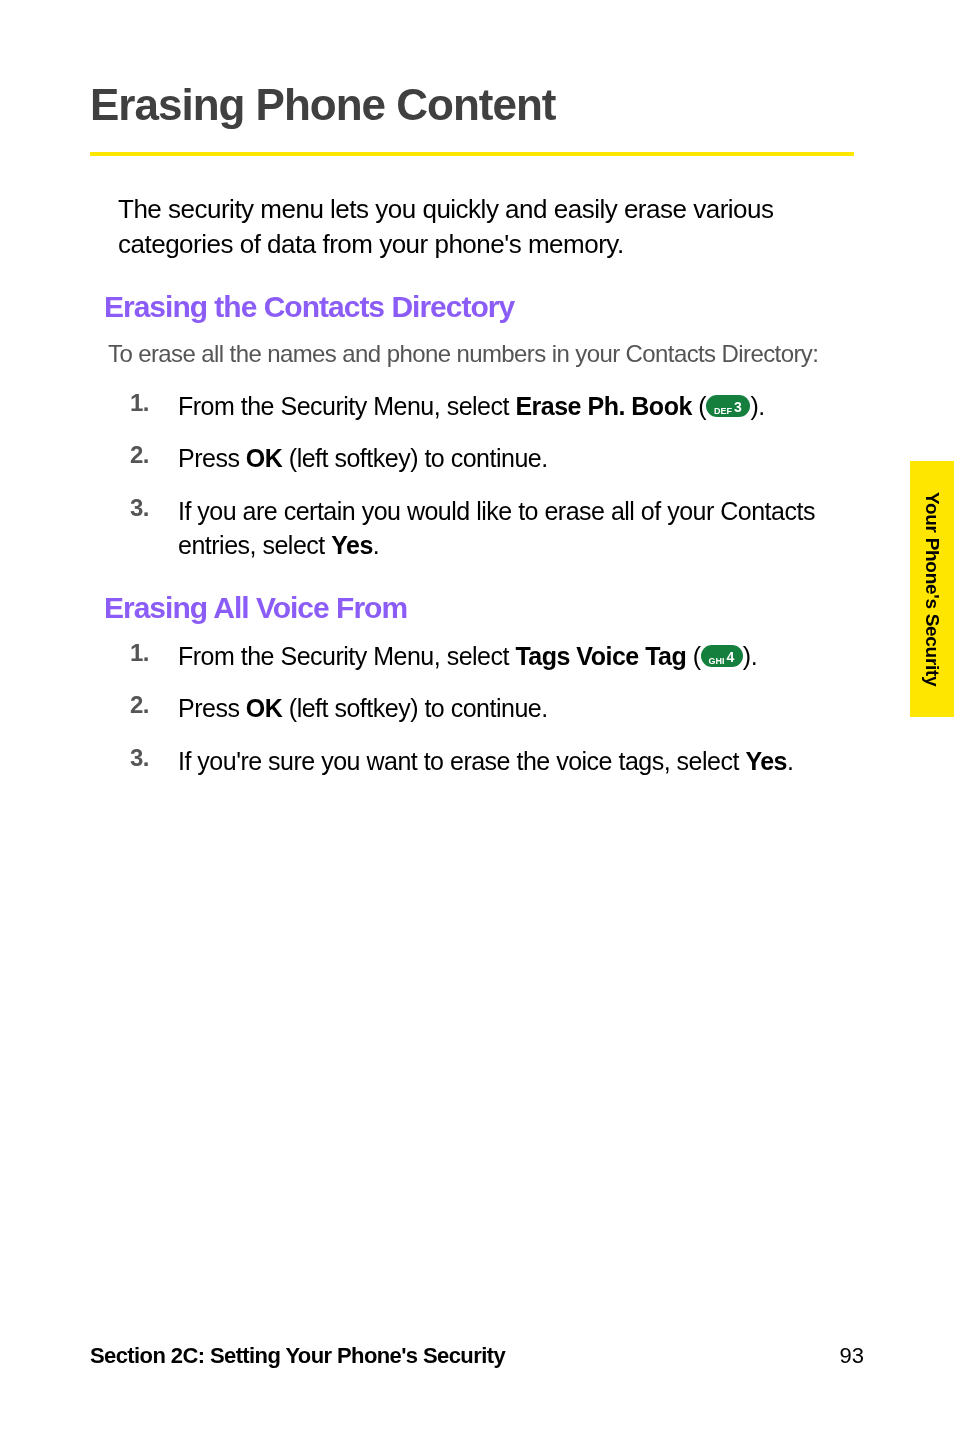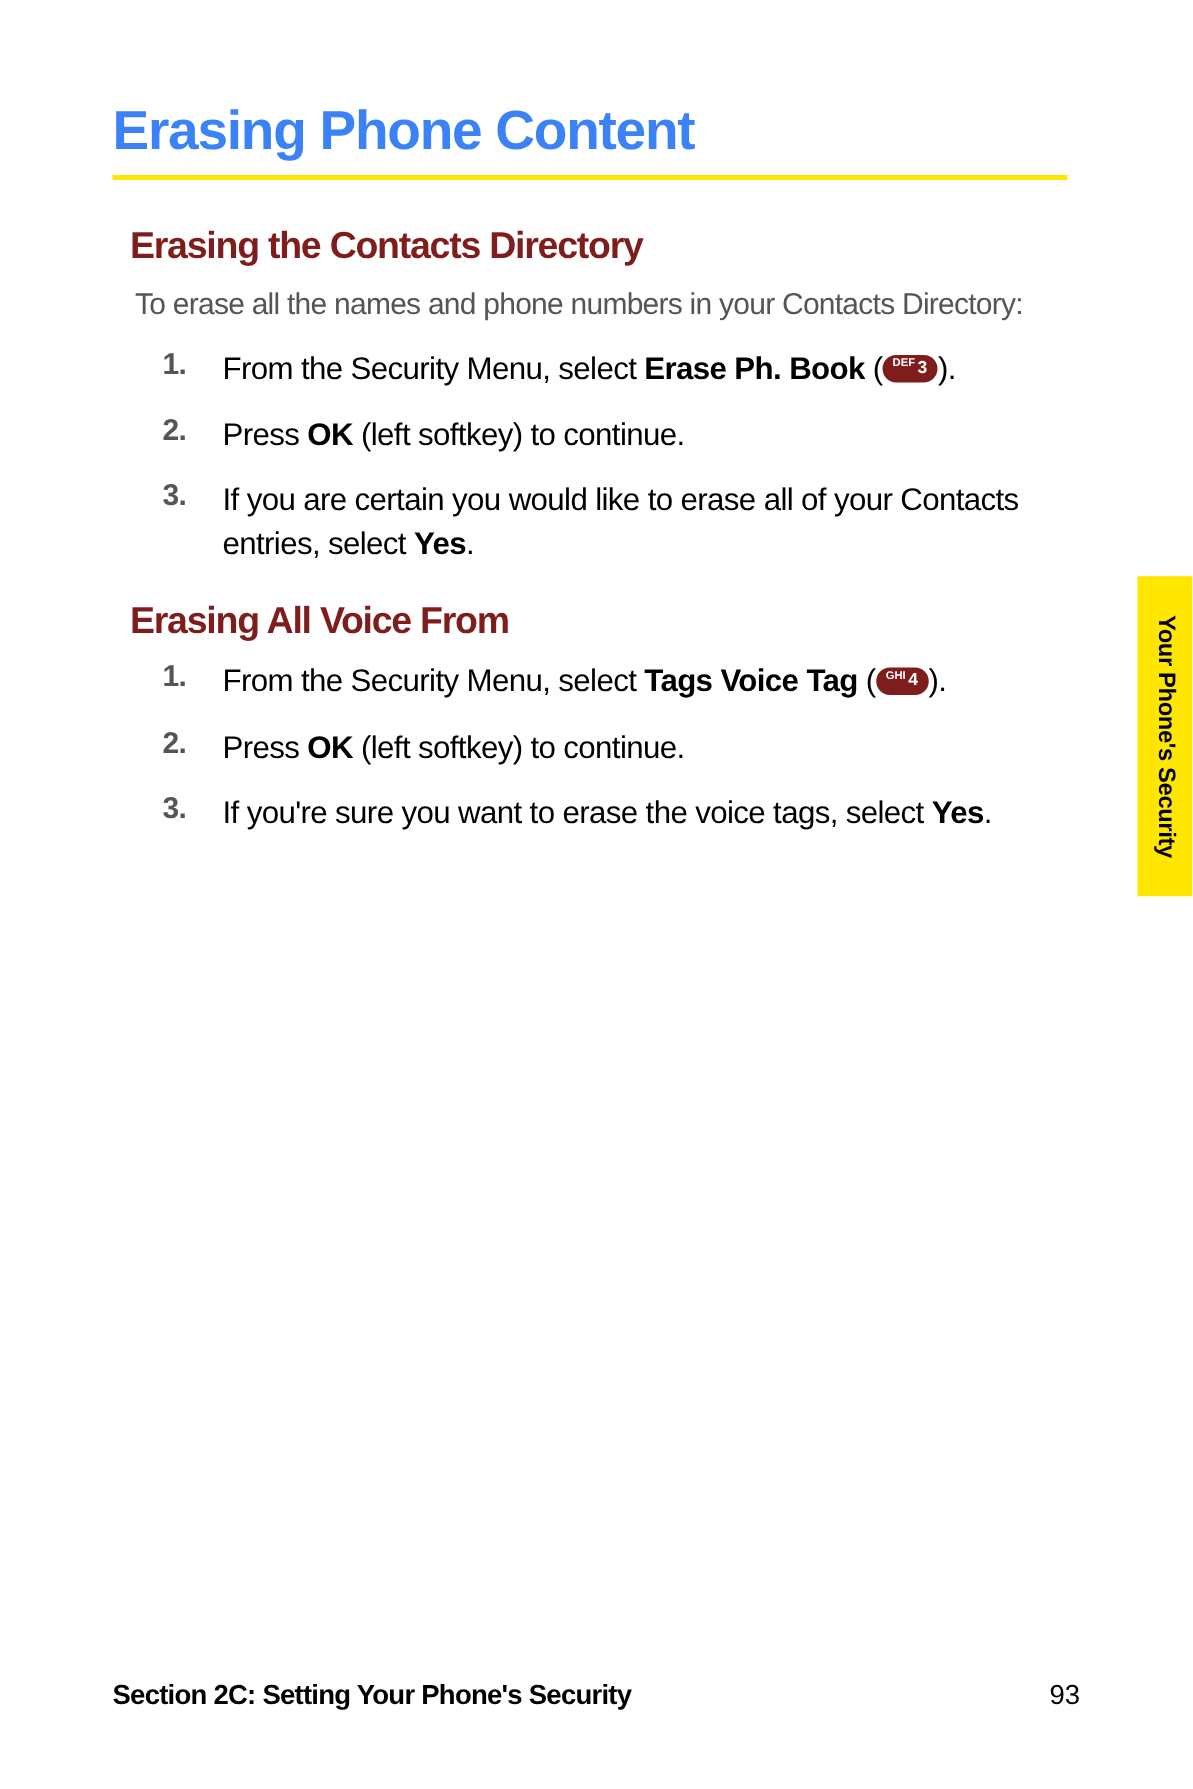--- a/index.html
+++ b/index.html
@@ -1,51 +1,52 @@
 <!DOCTYPE html>
 <html><head>
 <meta charset="utf-8">
 <style>
   * { box-sizing: border-box; margin: 0; padding: 0; }
   html, body { width: 954px; height: 1431px; background: #ffffff; font-family: "Segoe UI", "Myriad Pro", Arial, sans-serif; position: relative; }
   .page { width: 954px; height: 1431px; position: relative; padding: 80px 100px 80px 90px; }
 
-  h1.page-title { font-size: 44px; font-weight: 700; color: #3b82f6; letter-spacing: -1px; margin-bottom: 10px; }
+  h1.page-title { font-size: 44px; font-weight: 700; color: #404040; letter-spacing: -1px; margin-bottom: 22px; }
   .title-rule { height: 4px; background: #ffe600; margin-bottom: 36px; }
 
   .intro { font-size: 26px; line-height: 1.35; color: #000; margin: 0 0 28px 28px; letter-spacing: -0.5px; }
 
-  h2.subhead { font-size: 30px; font-weight: 700; color: #7f1d1d; letter-spacing: -1px; margin: 20px 0 14px 14px; }
+  h2.subhead { font-size: 30px; font-weight: 700; color: #8b5cf6; letter-spacing: -1px; margin: 20px 0 14px 14px; }
 
   .lead { font-size: 24px; font-weight: 400; color: #555; letter-spacing: -0.6px; line-height: 1.35; margin: 0 0 18px 18px; }
 
   ol.steps { list-style: none; margin: 0 0 28px 40px; padding: 0; }
   ol.steps li { display: flex; align-items: flex-start; margin-bottom: 18px; }
   .num { font-size: 24px; font-weight: 700; color: #555; width: 48px; flex-shrink: 0; letter-spacing: -0.5px; }
   .step-body { font-size: 25px; line-height: 1.38; color: #000; letter-spacing: -0.5px; }
   .b { font-weight: 700; }
 
-  .key { display: inline-flex; align-items: flex-start; justify-content: center; background: #7f1d1d; color: #fff; border-radius: 14px; font-weight: 700; font-size: 14px; height: 22px; padding: 0 8px; vertical-align: middle; position: relative; top: -2px; letter-spacing: 0.5px; }
+  .key { display: inline-flex; align-items: flex-end; justify-content: center; background: #15803d; color: #fff; border-radius: 14px; font-weight: 700; font-size: 14px; height: 22px; padding: 0 8px; vertical-align: middle; position: relative; top: -2px; letter-spacing: 0.5px; }
   .key .sm { font-size: 9px; margin-right: 2px; letter-spacing: 0; }
 
   .side-tab { position: absolute; right: 0; top: 461px; width: 44px; height: 256px; background: #ffe600; display: flex; align-items: center; justify-content: center; }
   .side-tab span { font-size: 19px; font-weight: 700; color: #000; writing-mode: vertical-rl; letter-spacing: -0.3px; }
 
   .footer { position: absolute; left: 90px; right: 90px; bottom: 62px; display: flex; justify-content: space-between; align-items: center; margin-top: 19px; }
   .footer-left { font-size: 22px; font-weight: 700; color: #000; letter-spacing: -0.6px; }
   .footer-right { font-size: 22px; font-weight: 400; color: #000; }
 </style>
 </head>
 <body>
 
 <div class="page">
 
   <h1 class="page-title">Erasing Phone Content</h1>
   <div class="title-rule"></div>
 
+  <p class="intro">The security menu lets you quickly and easily erase various categories of data from your phone's memory.</p>
 
   <h2 class="subhead">Erasing the Contacts Directory</h2>
   <p class="lead">To erase all the names and phone numbers in your Contacts Directory:</p>
   <ol class="steps">
     <li>
       <span class="num">1.</span>
       <span class="step-body">
         <span>From the Security Menu, select </span><span class="b">Erase Ph. Book</span><span> (</span><span class="key">
             <span class="sm">DEF</span>
             <span>3</span>

